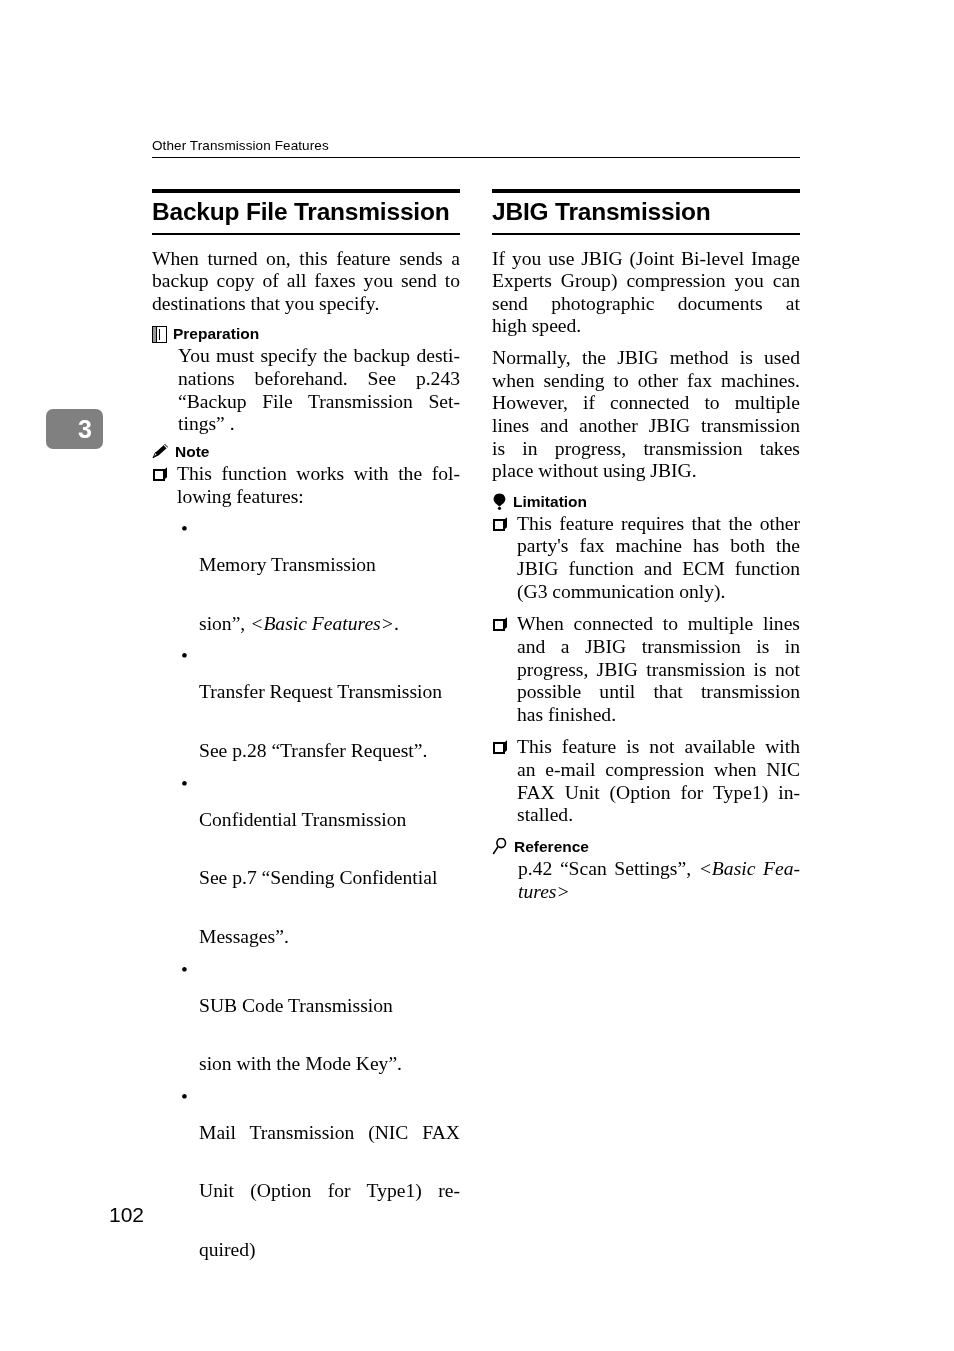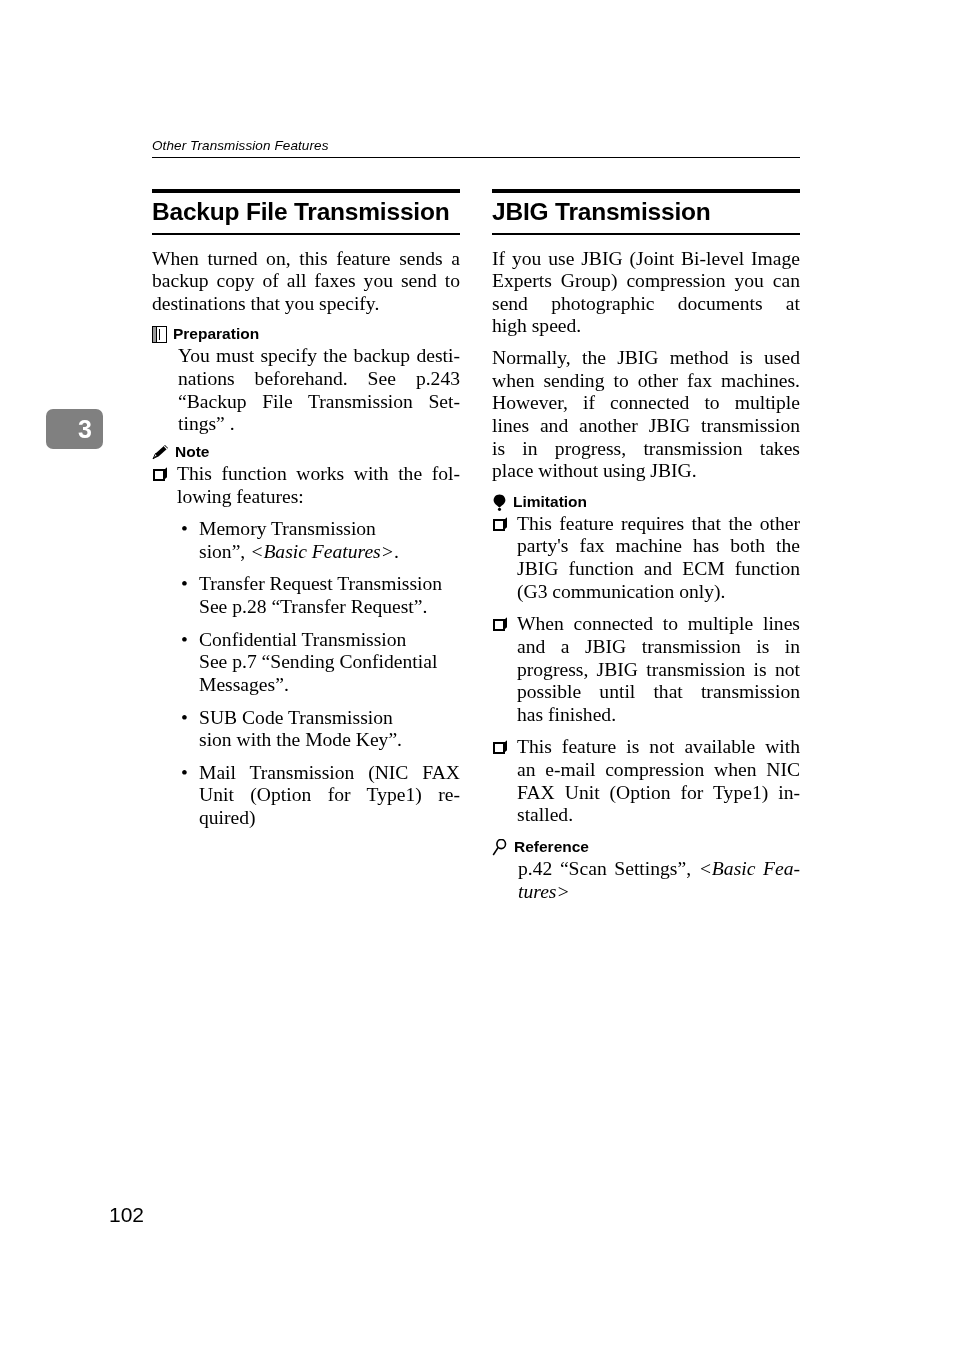--- a/index.html
+++ b/index.html
@@ -22,21 +22,20 @@
     left: 152px;
     top: 138px;
     width: 648px;
   }
   .running-head-text {
     font-family: "Liberation Sans", sans-serif;
     font-size: 13.5px;
     letter-spacing: 0.1px;
     color: #000;
     padding-bottom: 4px;
-    font-style: italic;
   }
   .running-head-rule {
     border-bottom: 1.4px solid #000;
     width: 100%;
   }
 
   
   .chapter-tab {
     position: absolute;
     left: 46px;
@@ -95,21 +94,21 @@
     margin: 0 0 9px 0;
     text-align: justify;
     text-justify: inter-word;
     hyphens: none;
   }
   p.body.first { margin-top: 13px; }
 
   
   .label-row {
     display: flex;
-    align-items: flex-end;
+    align-items: center;
     gap: 6px;
     margin-bottom: 2px;
   }
   .label-text {
     font-family: "Liberation Sans", sans-serif;
     font-weight: bold;
     font-size: 15.5px;
     line-height: 19px;
   }
 
@@ -230,21 +229,21 @@
     text-align: left;
     padding-left: 3px;
   }
   .dot-text {
     flex: 1 1 auto;
     font-size: 19.6px;
     line-height: 1.155;
     text-align: justify;
     hyphens: none;
   }
-  .dot-text .ln { display: block; }
+  .dot-text .ln { display: block; margin-top: 36px; }
   .dot-text .ln.just {
     text-align: justify;
     text-align-last: justify;
   }
   .ital { font-style: italic; }
 
   .justify-all {
     text-align: justify;
     text-align-last: justify;
   }

